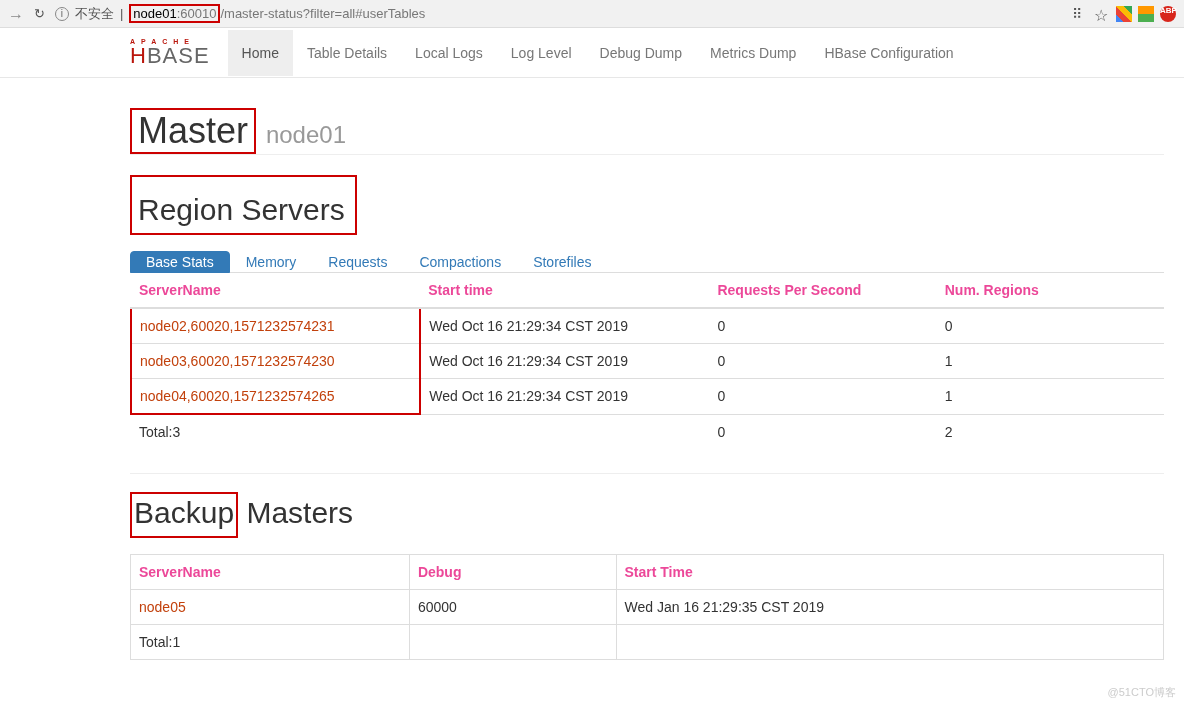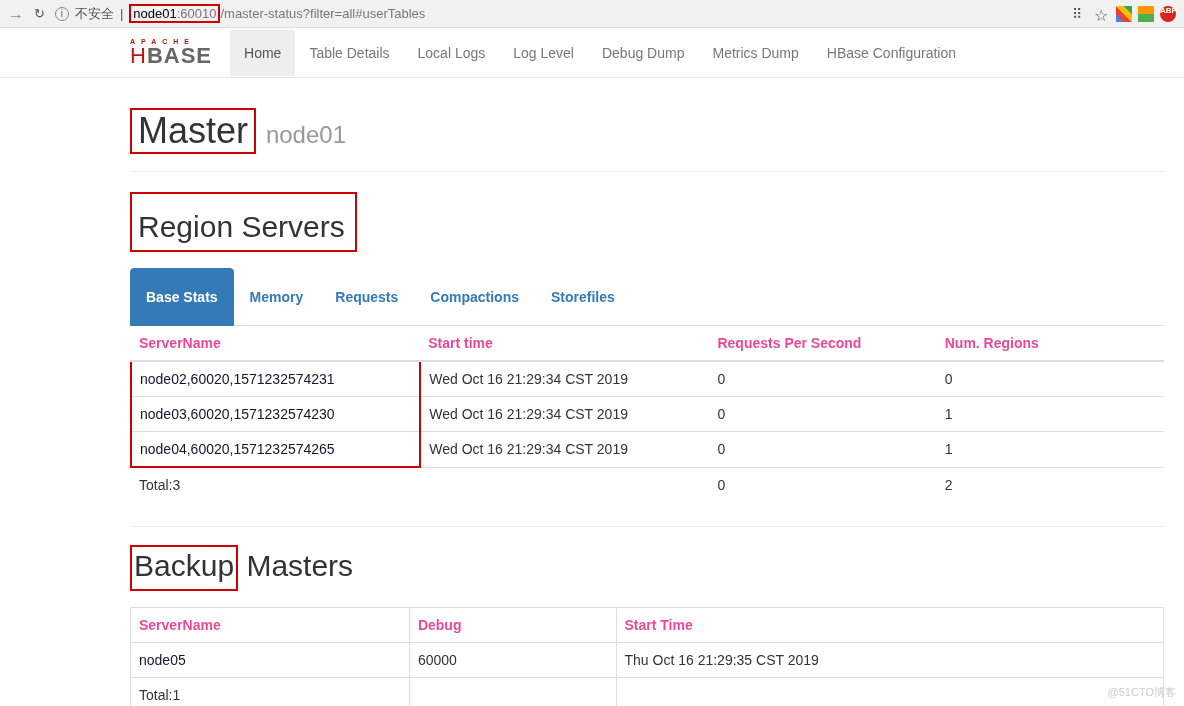--- a/index.html
+++ b/index.html
@@ -21,44 +21,44 @@
   .star { color:#555; font-size:16px;}
   .sq { width:16px; height:16px; display:inline-block;}
   .abp { width:18px; height:18px; border-radius:50%; background:#d8261c; color:#fff; font-size:8px; font-weight:bold; display:inline-flex; align-items:center; justify-content:center;text-align:right;}
   
   
   .navbar { background:#fff; border-bottom:1px solid #e7e7e7; min-height:50px; padding-left:130px; display:flex; align-items:center; }
   .logo { display:flex; flex-direction:column; line-height:1; margin-right:18px; }
   .logo-top { font-size:7px; letter-spacing:6px; color:#ba160c; font-weight:bold;}
   .logo-main { font-family: Impact, sans-serif; font-size:22px; letter-spacing:1px; }
   .logo-main .h { color:#ba160c; }
-  .logo-main .rest { color:#666;font-weight:bold; }
+  .logo-main .rest { color:#666; }
   .navlink { padding:15px 14px; color:#777; text-decoration:none; font-size:14px; cursor:pointer;}
   .navlink.active { color:#555; background:#eee; }
   
   .container { padding-left:130px; padding-right:20px; max-width:1184px; }
   
-  .page-header { padding:30px 0 17px 0; border-bottom:1px solid #eee; margin-bottom:20px; }
+  .page-header { padding:30px 0 0 0; border-bottom:1px solid #eee; margin-bottom:20px; }
   .page-header h1 { font-size:36px; font-weight:500; color:#333; display:inline;}
   .page-header small { font-size:24px; color:#999; font-weight:400; margin-left:6px;}
   .red-box { border:2px solid #c00; display:inline-block; padding:0 6px; }
   
   .section h2 { font-size:30px; font-weight:500; margin-top:18px; margin-bottom:16px;}
   .h2-box { border:2px solid #c00; display:inline-block; padding:16px 10px 6px 6px; }
   .h2-partial { border:2px solid #c00; display:inline-block; padding:2px 2px 6px 2px; }
   
   .nav-tabs { display:flex; border-bottom:1px solid #ddd; list-style:none; margin-bottom:0;}
   .nav-tabs li { margin-bottom:-1px; }
-  .nav-tabs a { display:block; padding:20px 15px; color:#337ab7; text-decoration:none; cursor:pointer; border:1px solid transparent; border-radius:4px 4px 0 0; font-size:14px;font-weight:bold;}
+  .nav-tabs a { display:block; padding:2px 15px; color:#337ab7; text-decoration:none; cursor:pointer; border:1px solid transparent; border-radius:4px 4px 0 0; font-size:14px;}
   .nav-tabs li.active a { background:#337ab7; color:#fff; border-color:#337ab7;}
   
   table { width:100%; border-collapse:collapse; margin-top:0; }
   th, td { padding:9px 8px; text-align:left; border-top:1px solid #ddd; font-size:14px;}
   th { font-weight:700; color:#ec4899; border-top:none; border-bottom:2px solid #ddd;}
-  td a { color:#0f172a; text-decoration:none; }
+  td a { color:#c2410c; text-decoration:none; }
   .col-box { border-left:2px solid #c00; border-right:2px solid #c00; }
   .col-box-top { border-top:2px solid #c00; }
   .col-box-bot { border-bottom:2px solid #c00; }
   
   .section-divider { border:none; border-top:1px solid #eee; margin:24px 0 12px 0;}
   
   .bm-table th, .bm-table td { border:1px solid #ddd; }
   
   .watermark { position:fixed; right:8px; bottom:6px; font-size:11px; color:#ccc; }
 </style>
@@ -182,21 +182,21 @@
         <tr>
           <th>ServerName</th>
           <th>Debug</th>
           <th>Start Time</th>
         </tr>
       </thead>
       <tbody>
         <tr>
           <td><a>node05</a></td>
           <td>60000</td>
-          <td>Thu Oct 16 21:29:35 CST 2019</td>
+          <td>Wed Jan 16 21:29:35 CST 2019</td>
         </tr>
         <tr>
           <td>Total:1</td>
           <td></td>
           <td></td>
         </tr>
       </tbody>
     </table>
   </div>
 

